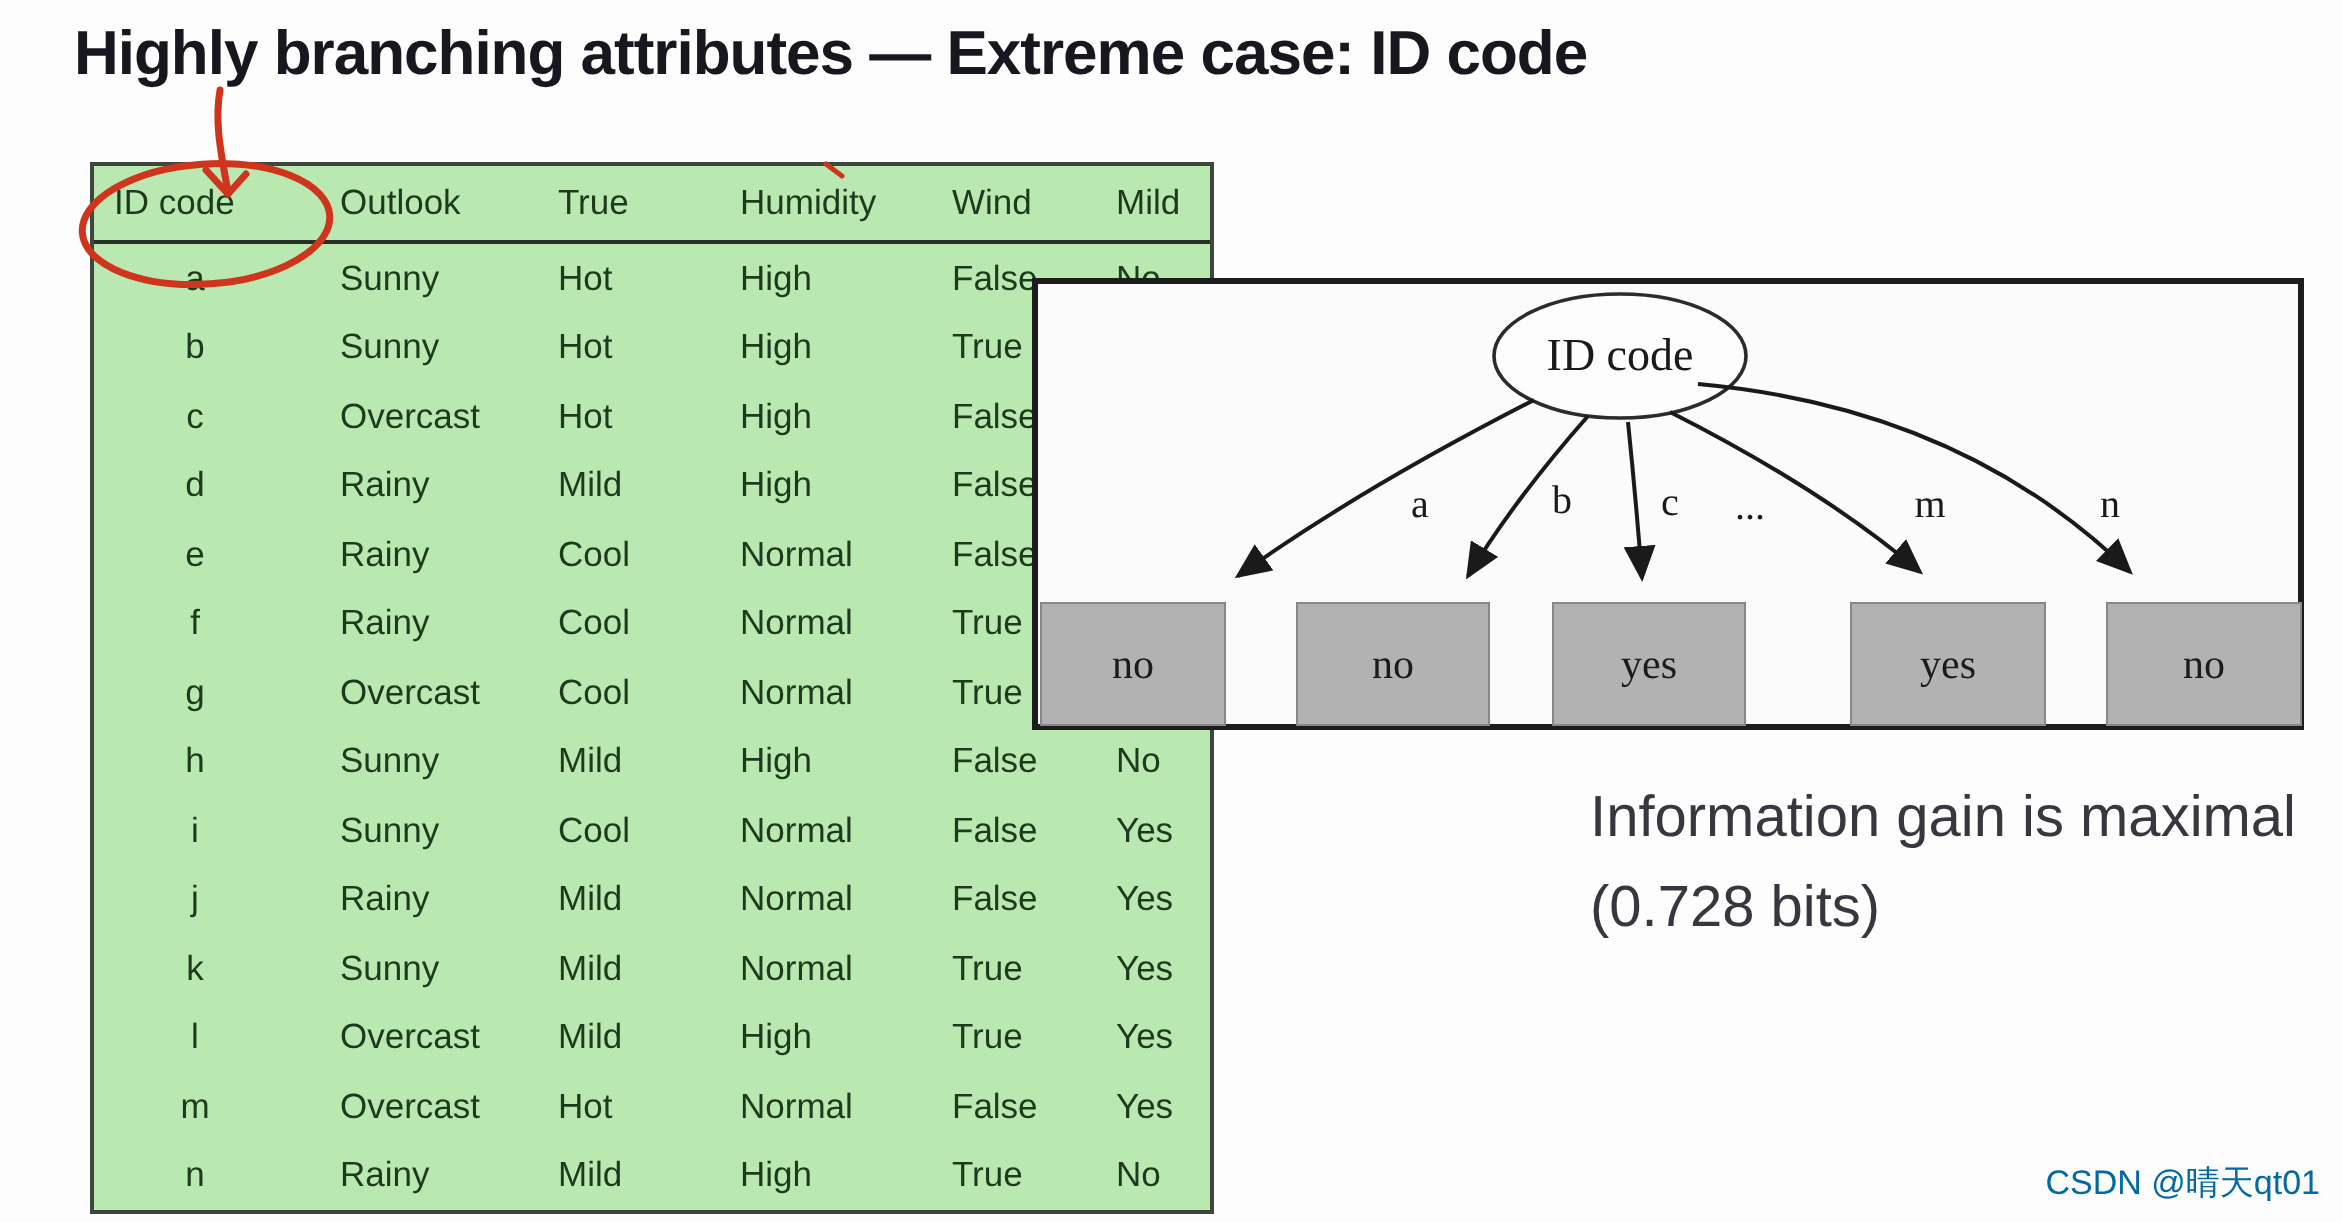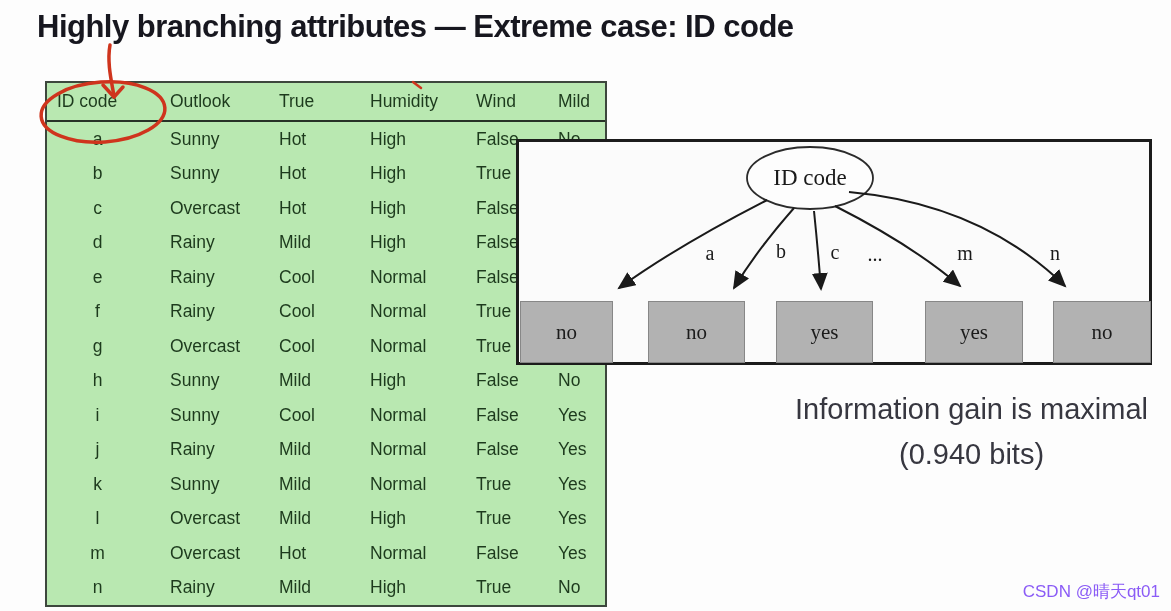--- a/index.html
+++ b/index.html
@@ -31,26 +31,26 @@
   .diagram svg.wires { position:absolute; left:0; top:0; width:630px; height:220px; }
   .rootlabel { position:absolute; left:291px; top:36px; transform:translate(-50%,-50%);
                font-size:23px; color:#1a1a1a; white-space:nowrap; }
   .branchlabel { position:absolute; transform:translate(-50%,-50%); font-size:20px;
                  color:#1a1a1a; }
   .leaf { position:absolute; top:159px; height:62px; background:#b2b2b2;
           border:1px solid #878787; box-sizing:border-box; display:flex;
           align-items:center; justify-content:center; font-size:21px; color:#1b1b1b; }
 
   
-  .caption { position:absolute; right:23px; top:387px; text-align:center;
+  .caption { position:absolute; right:23px; top:387px; text-align:left;
              font-size:29px; line-height:45px; color:#373740; z-index:6; }
 
   
   .watermark { position:absolute; right:11px; top:580px; font-size:17px;
-               color:#8b5cf6; z-index:6; }
+               color:#0369a1; z-index:6; }
 
   
   .annot { position:absolute; left:0; top:0; width:1171px; height:611px;
            z-index:20; pointer-events:none; }
 </style>
 </head>
 <body>
 
 <div class="slide">
 
@@ -207,21 +207,21 @@
 
     <div class="leaf" style="left:1px;   width:93px;">no</div>
     <div class="leaf" style="left:129px; width:97px;">no</div>
     <div class="leaf" style="left:257px; width:97px;">yes</div>
     <div class="leaf" style="left:406px; width:98px;">yes</div>
     <div class="leaf" style="left:534px; width:98px;">no</div>
   </div>
 
   <div class="caption">
     <div>Information gain is maximal</div>
-    <div>(0.940 bits)</div>
+    <div>(0.728 bits)</div>
   </div>
 
   <div class="watermark">CSDN @晴天qt01</div>
 
   <svg class="annot" viewBox="0 0 1171 611">
     <g stroke="#cf341d" stroke-width="3.5" fill="none" stroke-linecap="round">
       <ellipse cx="103" cy="112" rx="62" ry="30" transform="rotate(-4 103 112)"></ellipse>
       <path d="M110,45 C107,62 111,79 114,96"></path>
       <path d="M114,97 L103,85"></path>
       <path d="M114,97 L123,87"></path>

